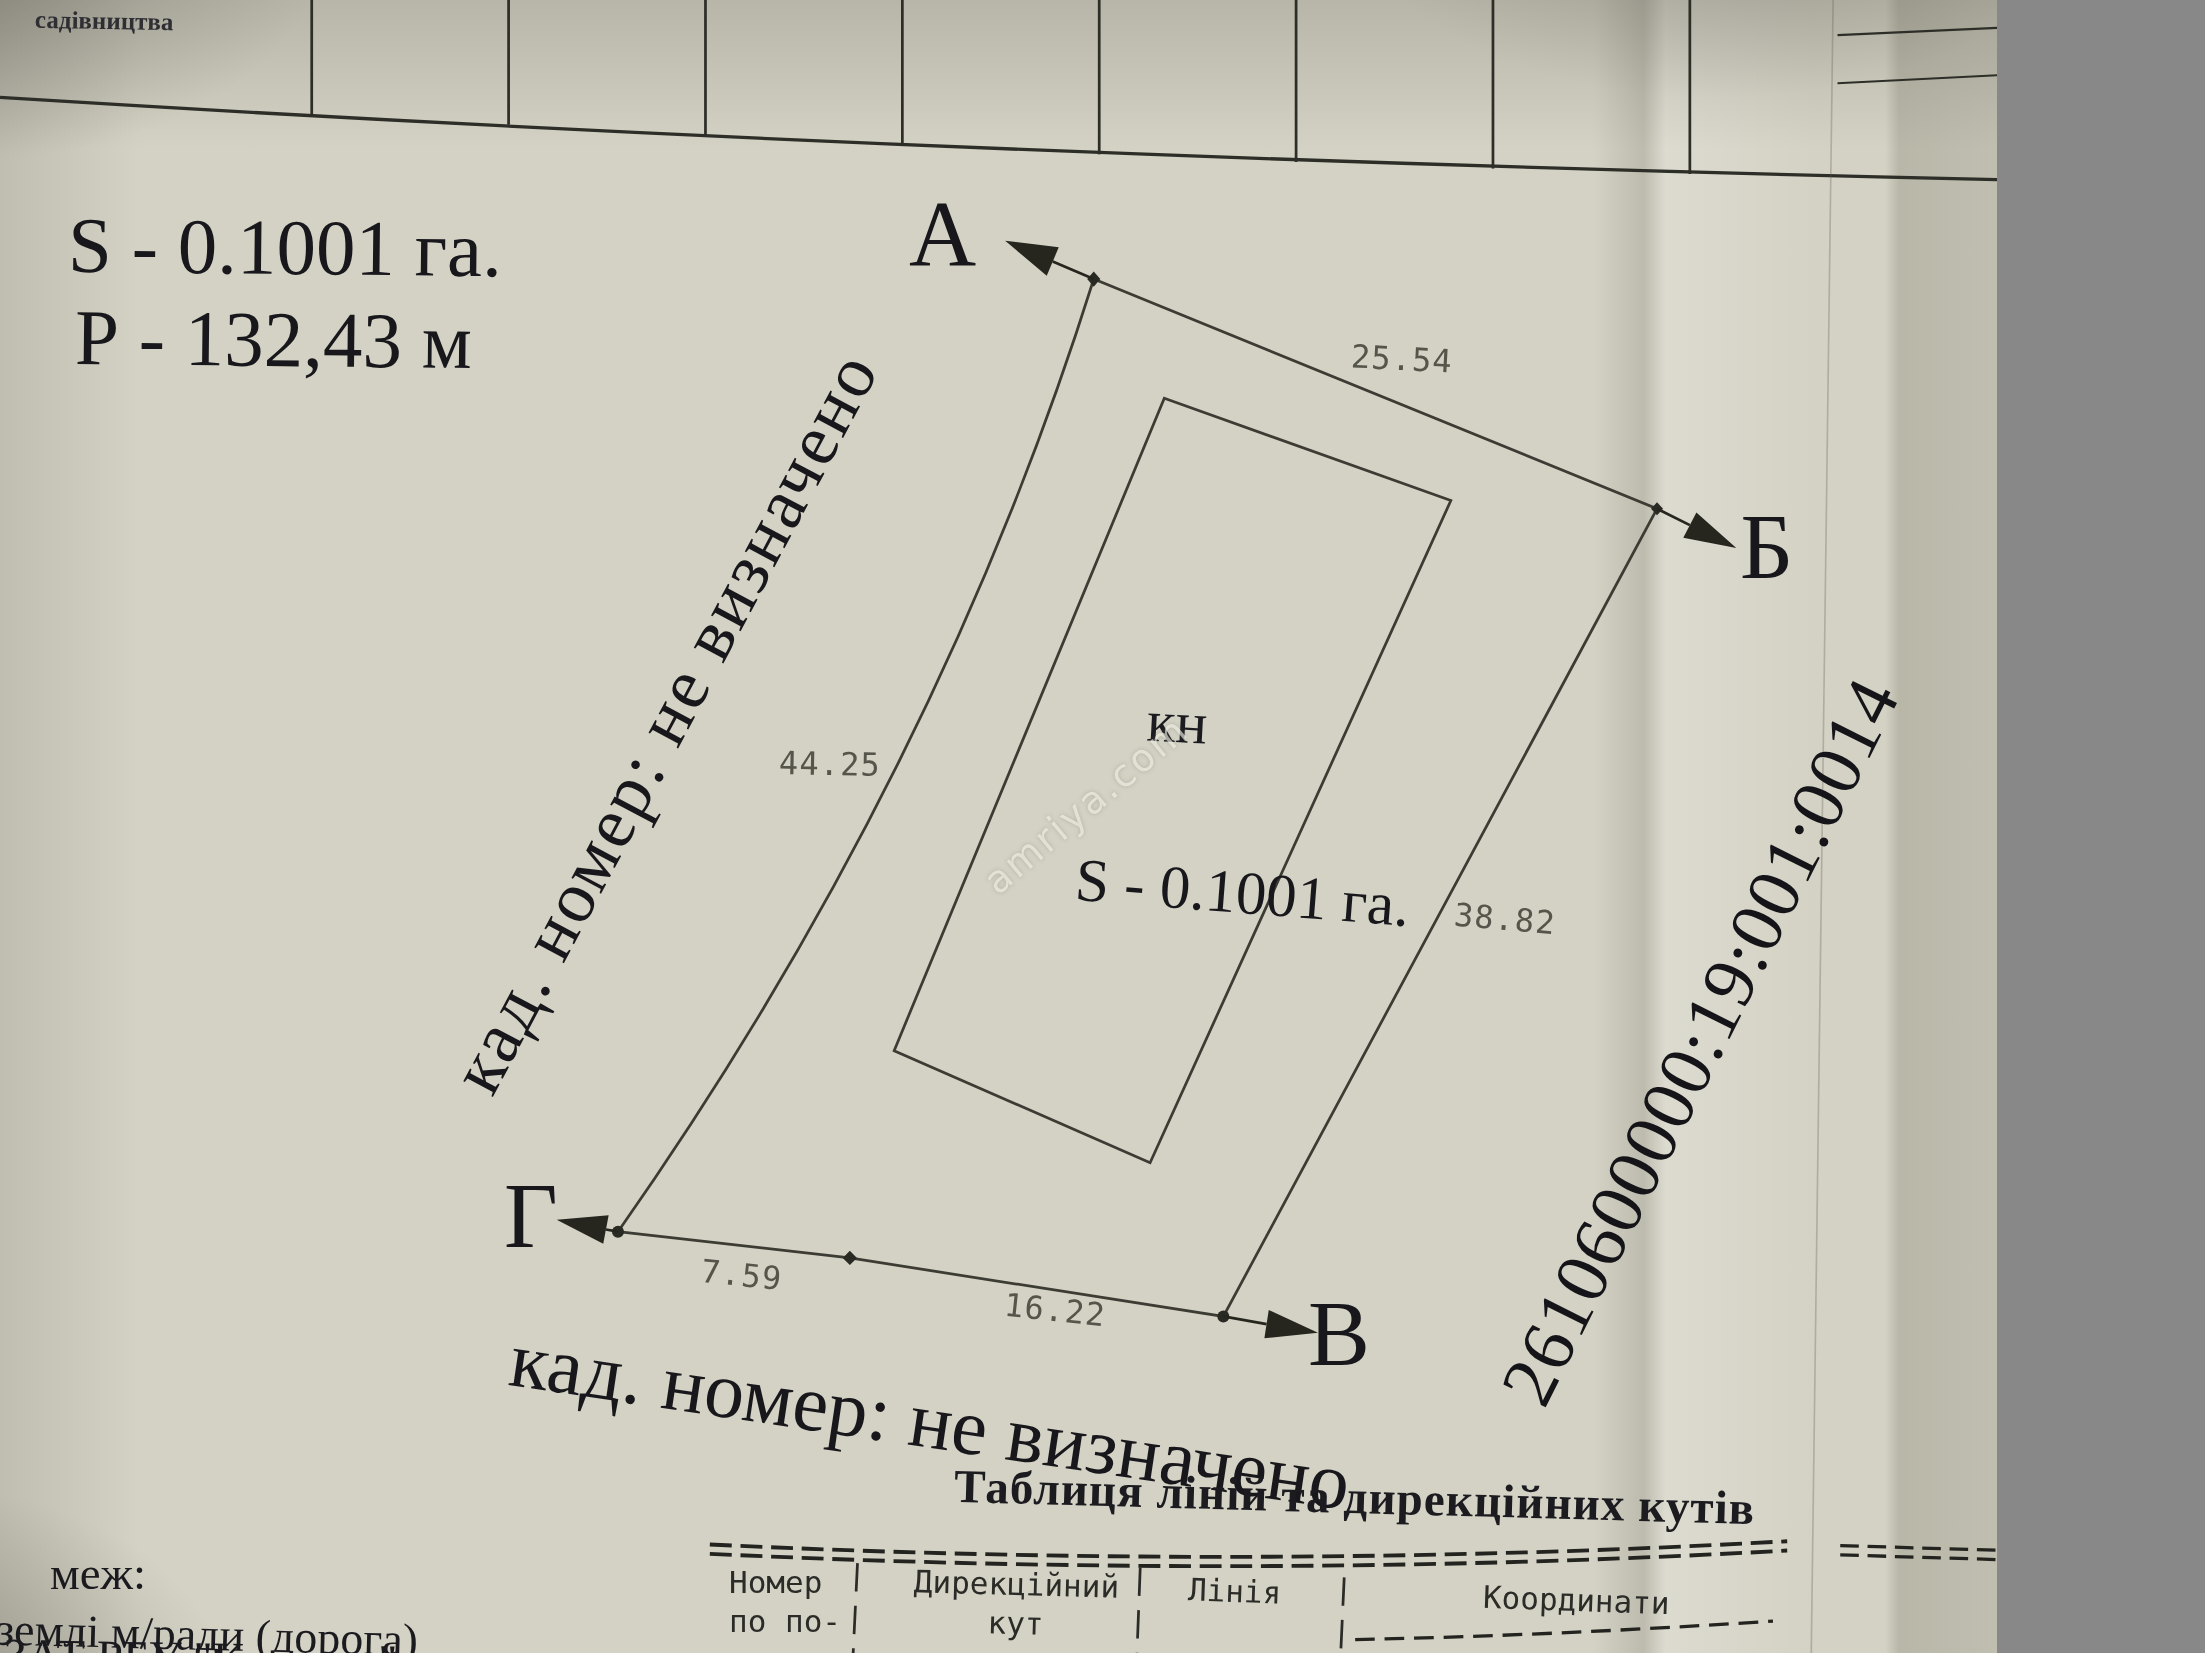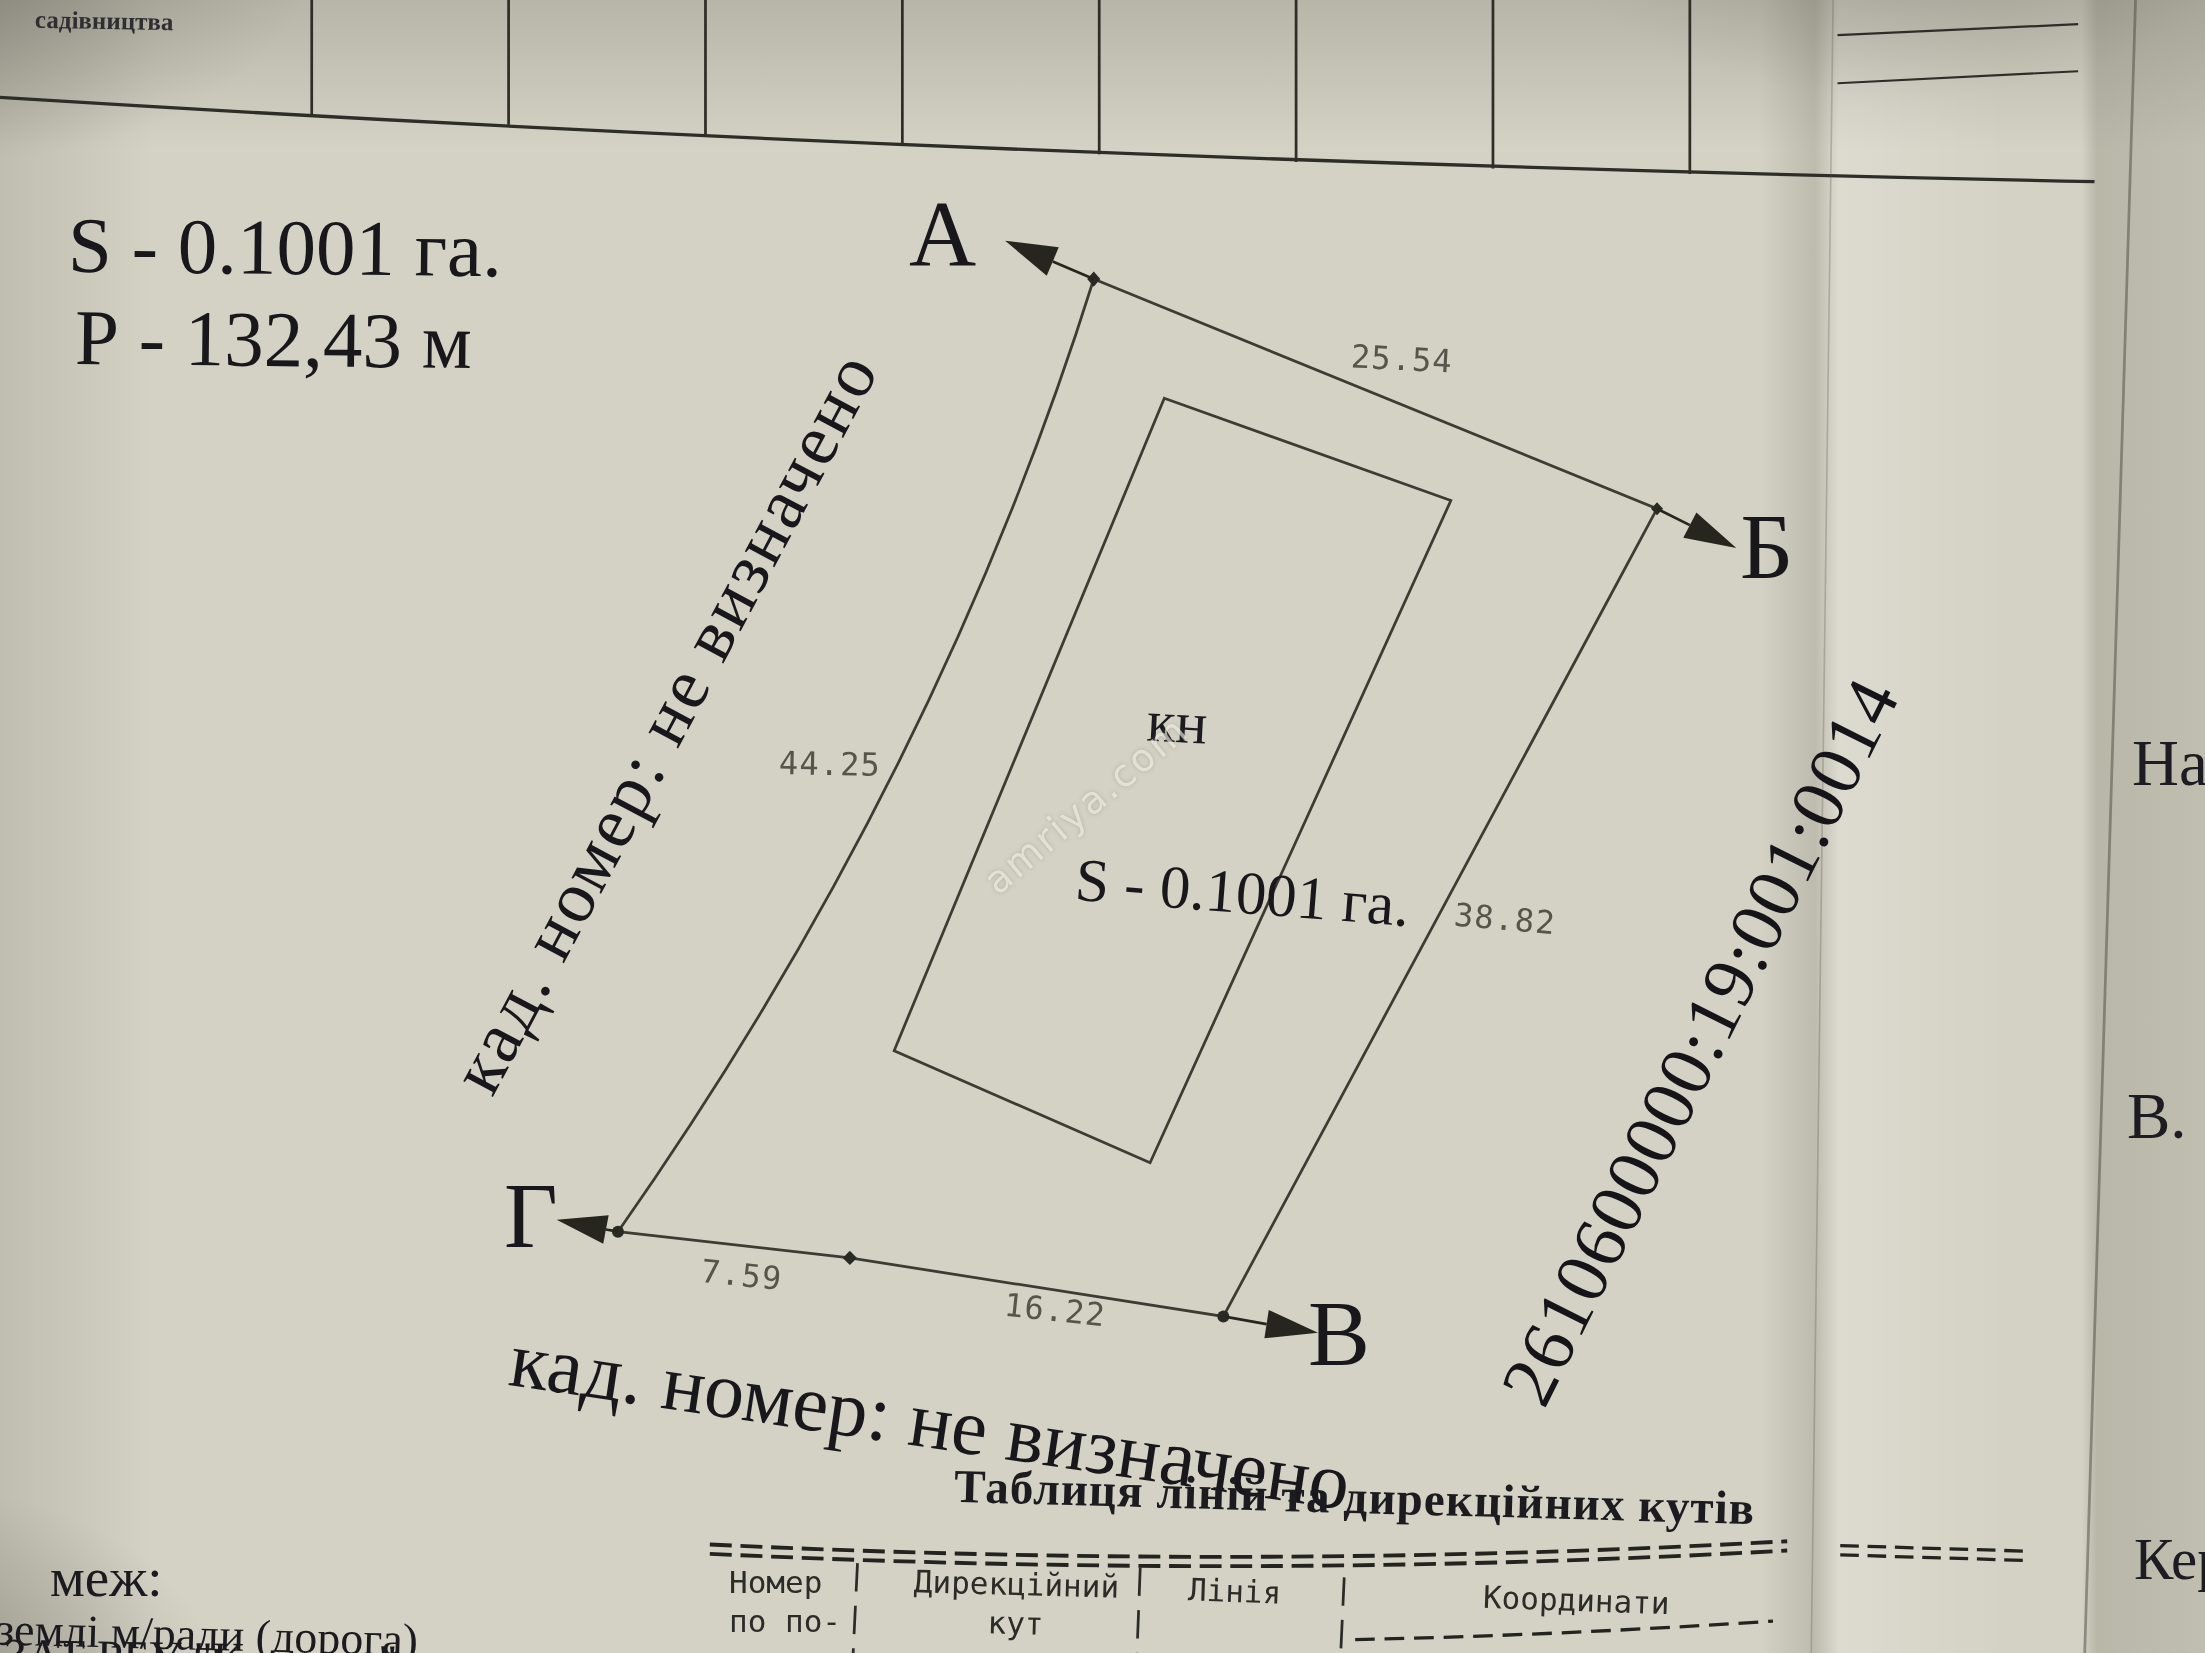--- a/index.html
+++ b/index.html
@@ -1,18 +1,18 @@
 <!DOCTYPE html>
 <html style="font-size:8.8px"><head>
 <meta charset="utf-8">
 <style>
   html,body{margin:0;padding:0;background:#888;}
   .photo{
     position:relative;
-    width:2205px;height:1654px;
+    width:1997px;height:1654px;
     overflow:hidden;
     font-family:"Liberation Serif", serif;
     background:
       radial-gradient(ellipse 547px 306px at -3% -3%, rgba(58,56,48,0.32), transparent 70%),
       radial-gradient(ellipse 416px 306px at -3% 103%, rgba(58,56,48,0.30), transparent 70%),
       linear-gradient(180deg, rgba(70,68,58,0.20), transparent 9%),
       linear-gradient(90deg, rgba(70,68,58,0.14), transparent 7%),
       radial-gradient(ellipse 492px 252px at 86% -5%, rgba(60,58,48,0.20), transparent 72%),
       linear-gradient(90deg, transparent 79.8%, rgba(60,58,48,0.15) 82.3%, rgba(255,255,255,0.20) 83.4%, rgba(255,255,255,0.10) 87%, transparent 91%),
       linear-gradient(90deg, transparent 94.4%, rgba(120,120,103,0.30) 95.1%, rgba(120,120,103,0.22) 100%),
@@ -118,21 +118,21 @@
 
   <div class="t serif" style="left:954px;top:1470px;font-size:47px;font-weight:600;letter-spacing:1.1px;transform:rotate(1.6deg);color:#1b1b20;">Таблиця ліній та дирекційних кутів</div>
   <div class="t mono pre" style="left:729px;top:1563px;font-size:31px;line-height:39px;color:#2b2b28;">Номер
 по по-
 рядку</div>
   <div class="t mono pre" style="left:890px;top:1565px;width:252px;text-align:center;font-size:31px;line-height:39px;color:#2b2b28;white-space:pre-line;transform:rotate(1.5deg);">Дирекційний
 кут</div>
   <div class="t mono" style="left:1188px;top:1573px;font-size:31px;color:#2b2b28;transform:rotate(2deg);">Лінія</div>
   <div class="t mono" style="left:1483px;top:1582px;font-size:31px;color:#2b2b28;transform:rotate(2deg);">Координати</div>
 
-  <div class="t serif" style="left:50px;top:1546px;font-size:55px;color:#1a1a1f;">меж:</div>
+  <div class="t serif" style="left:50px;top:1546px;font-size:47px;color:#1a1a1f;">меж:</div>
   <div class="t serif" style="left:-4.4px;top:1608px;font-size:46px;transform:rotate(1.5deg);color:#1a1a1f;">землі м/ради (дорога)</div>
   <div class="t serif" style="left:3.3px;top:1631px;font-size:47px;transform:rotate(1deg);color:#1a1a1f;">ЗАТ РБУ "Карпати"</div>
 
   <div class="t serif" style="left:2132px;top:726px;font-size:65px;color:#1c1c22;">На</div>
   <div class="t serif" style="left:2127px;top:1079px;font-size:65px;color:#1c1c22;">В.</div>
   <div class="t serif" style="left:2134px;top:1525px;font-size:59px;color:#1c1c22;">Кер</div>
 
   <div class="t watermark" style="left:933px;top:783px;width:306px;text-align:center;font-size:38px;letter-spacing:2.7px;transform:rotate(-40deg);">amriya.com</div>
 
 </div>

